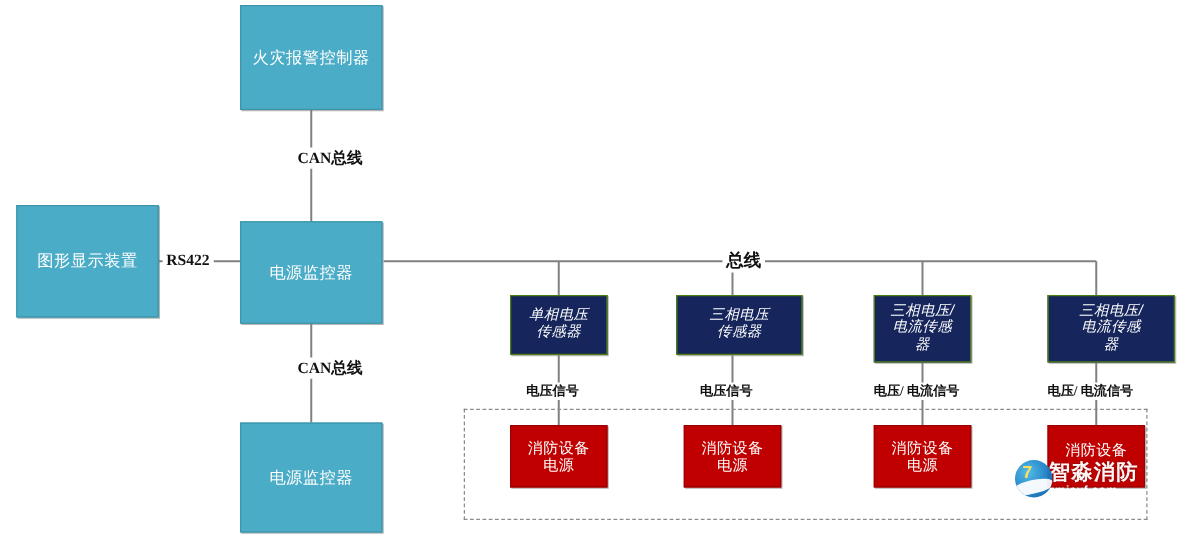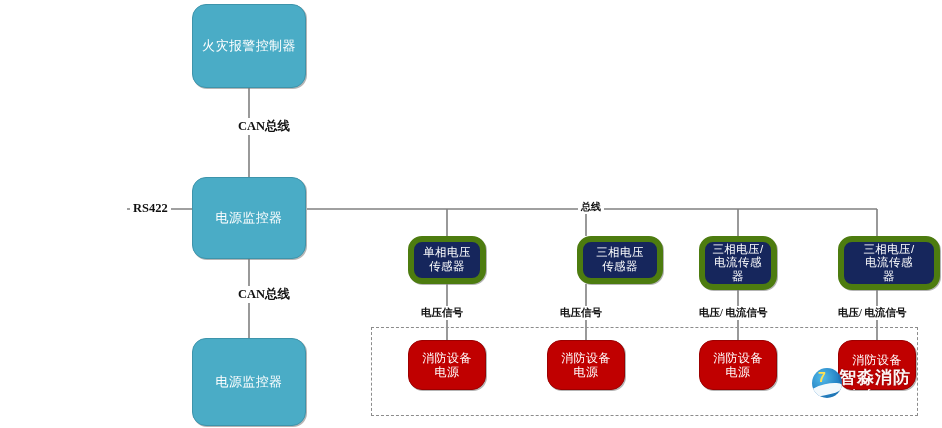--- a/index.html
+++ b/index.html
@@ -33,33 +33,33 @@
     box-sizing: border-box;
     display: flex;
     align-items: center;
     justify-content: center;
     text-align: center;
     color: #ffffff;
     line-height: 1.18;
     white-space: pre-line;
     letter-spacing: 0.4px;
     z-index: 3;
-    border-radius: 14px;
   }
   .node.teal {
     background: #4aacc6;
     border: 1px solid #3d94ab;
     box-shadow: 1px 1px 0 rgba(120,120,120,.55);
     font-size: 13px;
   }
   .node.navy {
     background: #16265c;
-    border: 6px solid #4d7c0f;
+    border: 1px solid #4d7c0f;
     box-shadow: 1px 1px 0 rgba(130,130,130,.6);
     font-size: 11.5px;
+    font-style: italic;
   }
   .node.red {
     background: #c00000;
     border: 1px solid #9c0000;
     box-shadow: 1px 1px 0 rgba(130,130,130,.6);
     font-size: 12px;
   }
 
   
   .edge-label {
@@ -67,21 +67,21 @@
     color: #111111;
     background: #ffffff;
     padding: 0 3px;
     white-space: nowrap;
     z-index: 4;
     font-family: "Liberation Serif", "DejaVu Serif", serif;
     font-weight: 600;
   }
   .edge-label.lbl-can  { font-size: 12.5px; margin-left: 21px; }
   .edge-label.lbl-rs   { font-size: 12.5px; }
-  .edge-label.lbl-bus  { font-size: 10px; }
+  .edge-label.lbl-bus  { font-size: 14px; }
   .edge-label.lbl-sig  { font-size: 10.5px; text-align: center; }
 
   
   .group-box {
     position: absolute;
     box-sizing: border-box;
     border: 1.6px dashed #8c8c8c;
     background: transparent;
     z-index: 1;
   }
@@ -171,29 +171,30 @@
       <line x1="586" y1="284" x2="586" y2="340"></line>
       <line x1="738" y1="290" x2="738" y2="340"></line>
       <line x1="877" y1="290" x2="877" y2="340"></line>
     </g>
   </svg>
 
   <div class="group-box" style="left:371px; top:327px; width:547px; height:89px;"></div>
 
   <div class="node teal" style="left:192px; top:4px; width:114px; height:84px;">火灾报警控制器</div>
 
+  <div class="node teal" style="left:13px; top:164px; width:114px; height:90px;">图形显示装置</div>
 
   <div class="node teal" style="left:192px; top:177px; width:114px; height:82px;">电源监控器</div>
 
   <div class="node teal" style="left:192px; top:338px; width:114px; height:88px;">电源监控器</div>
 
   <div class="node navy" style="left:408px; top:236px; width:78px; height:48px;">单相电压
 传感器</div>
 
-  <div class="node navy" style="left:577px; top:236px; width:86px; height:48px;">三相电压
+  <div class="node navy" style="left:541px; top:236px; width:101px; height:48px;">三相电压
 传感器</div>
 
   <div class="node navy" style="left:699px; top:236px; width:78px; height:54px;">三相电压/
 电流传感
 器</div>
 
   <div class="node navy" style="left:838px; top:236px; width:102px; height:54px;">三相电压/
 电流传感
 器</div>
 

